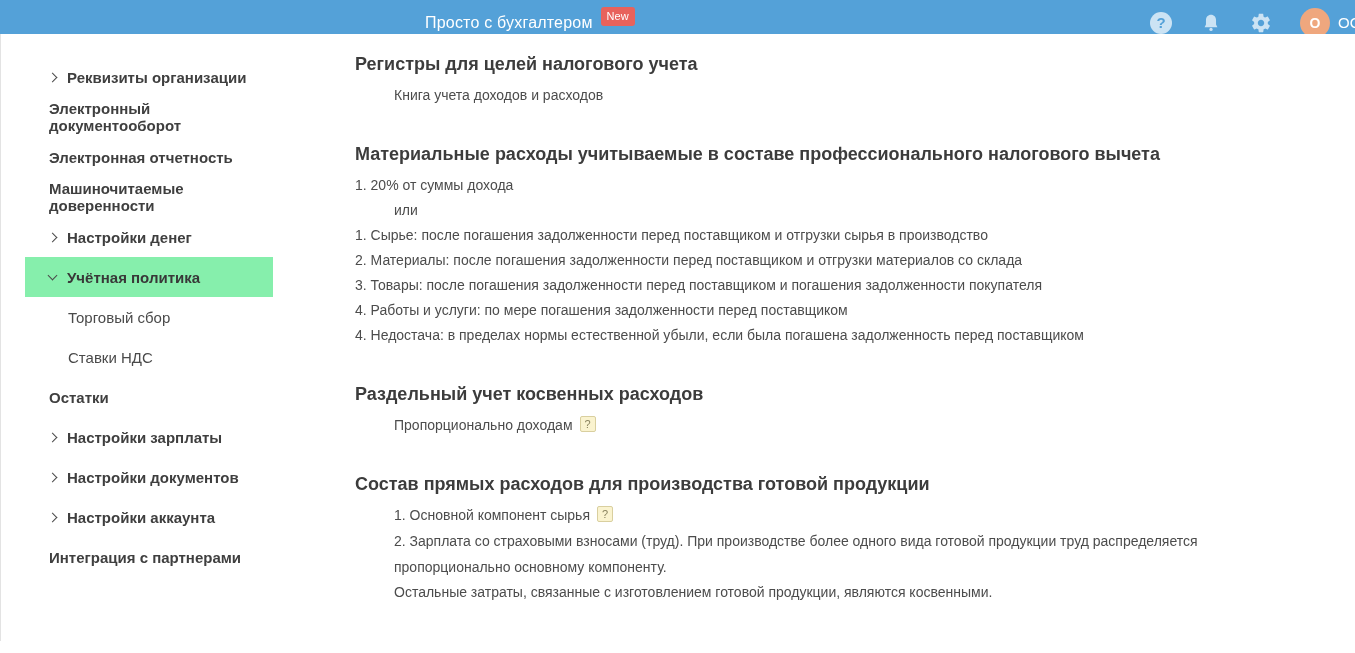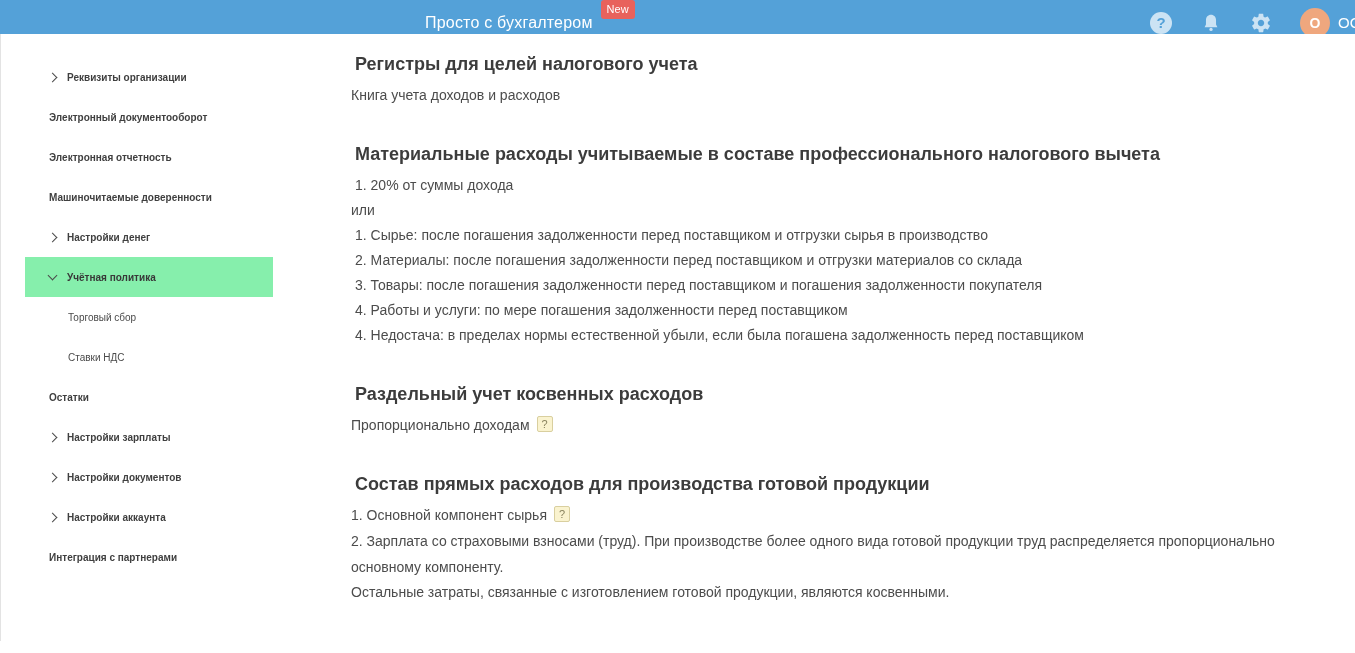--- a/index.html
+++ b/index.html
@@ -26,20 +26,21 @@
   }
   .app-title {
     font-size: 16px;
     font-weight: 500;
     color: #ffffff;
     letter-spacing: .2px;
   }
   .new-badge {
     margin-left: 8px;
     align-self: flex-start;
+    margin-top: 7px;
     background: #e8625c;
     color: #ffffff;
     font-size: 11px;
     line-height: 13px;
     padding: 3px 6px;
     border-radius: 3px;
   }
   .hicon {
     position: absolute; top: 12px;
     width: 22px; height: 22px;
@@ -86,21 +87,21 @@
     padding-top: 23px;
   }
   .sb-item {
     margin-left: 24px;
     width: 248px;
     height: 40px;
     display: flex;
     align-items: center;
     padding-left: 24px;
     cursor: pointer;
-    font-size: 10px;
+    font-size: 15px;
     font-weight: 700;
     color: #3f3f3f;
   }
   .sb-item.sub {
     font-weight: 400;
     color: #4a4a4a;
     padding-left: 43px;
   }
   .sb-item.selected {
     background: #86efac;
@@ -125,21 +126,21 @@
     font-size: 14px;
   }
   .section + .section { margin-top: 37px; }
   .section h2 {
     font-size: 18px;
     font-weight: 700;
     color: #3c3c3c;
     margin: 0 0 9px 4px;
     line-height: 19px;
   }
-  .bodyline { line-height: 25px; }
+  .bodyline { line-height: 25px; margin-left: 43px; }
   .numline  { line-height: 25px; padding-left: 4px; }
   .help {
     display: inline-block;
     width: 16px; height: 16px;
     background: #faf3cf;
     border: 1px solid #d9cf9f;
     border-radius: 2px;
     color: #8a845f;
     font-size: 11px;
     line-height: 15px;

